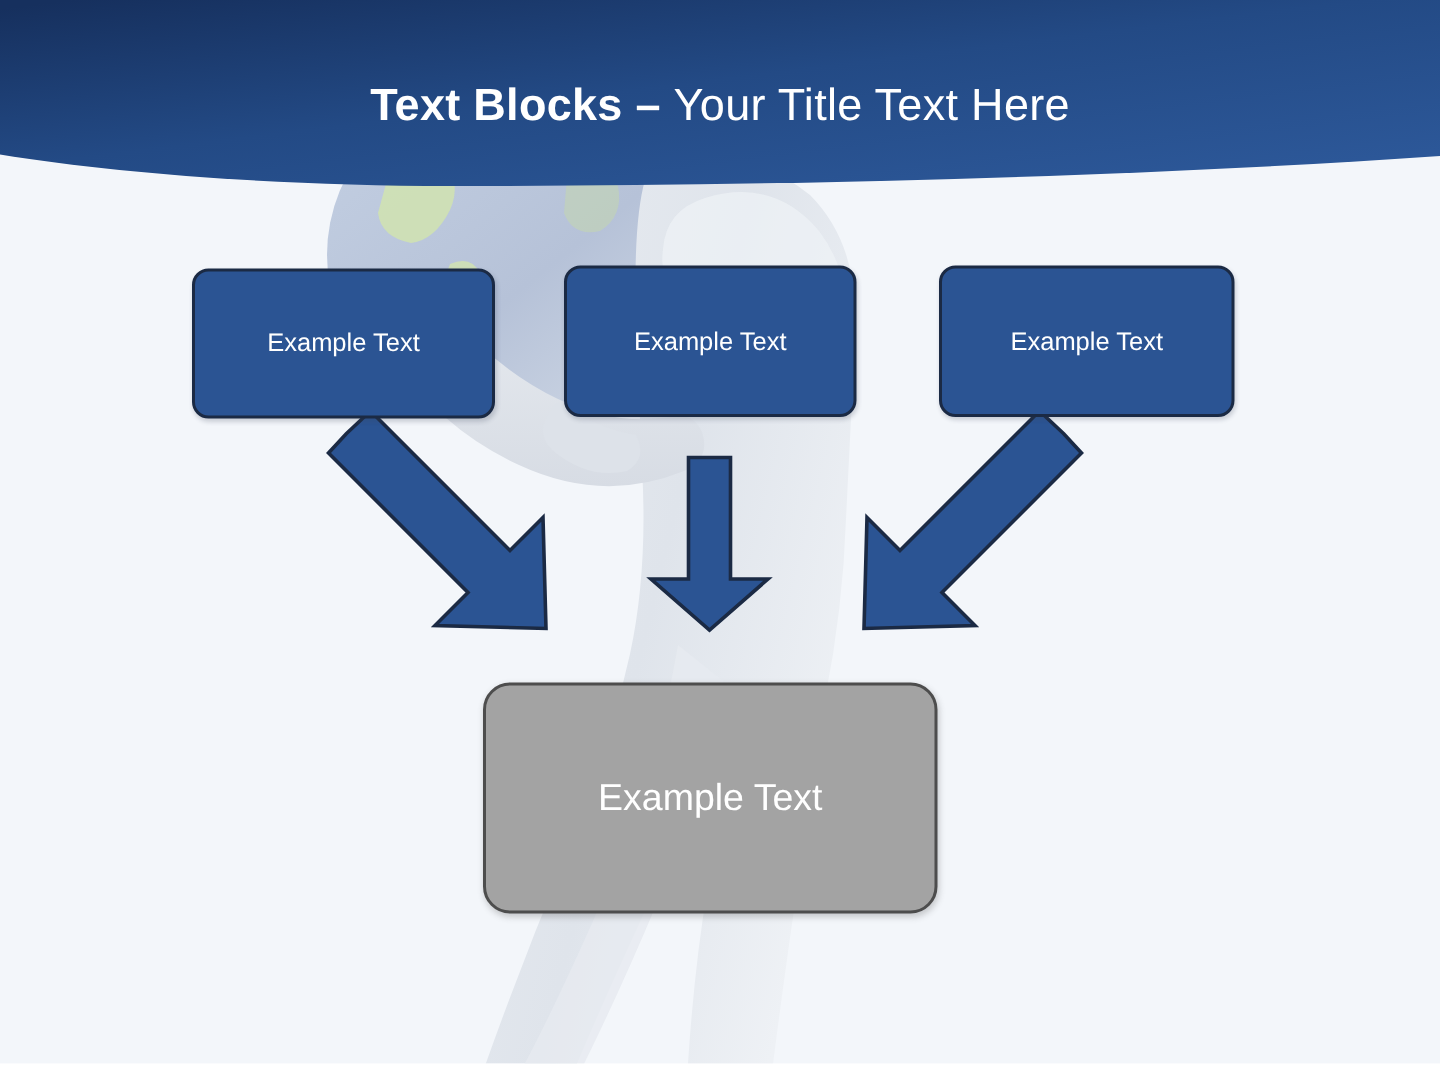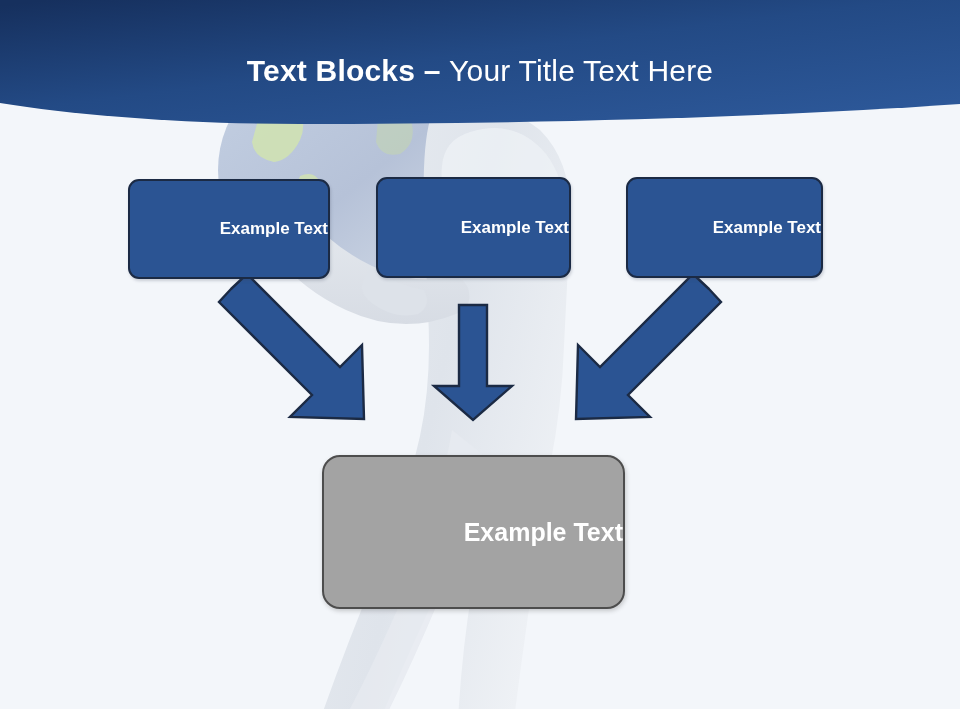--- a/index.html
+++ b/index.html
@@ -53,24 +53,23 @@
   .header-title .t-strong { font-weight: bold; }
   .header-title .t-light  { font-weight: normal; }
 
   
   .block {
     position: absolute;
     z-index: 4;
     box-sizing: border-box;
     display: flex;
     align-items: center;
-    justify-content: flex-end;
+    justify-content: center;
     text-align: center;
     color: #ffffff;
-    font-weight: bold;
   }
   .block-blue {
     background: #2b5493;
     border: 2px solid #1b2a44;
     border-radius: 11px;
     font-size: 17px;
     box-shadow: 1px 2px 3px rgba(60,70,90,0.22);
   }
   .block-gray {
     background: #a3a3a3;

